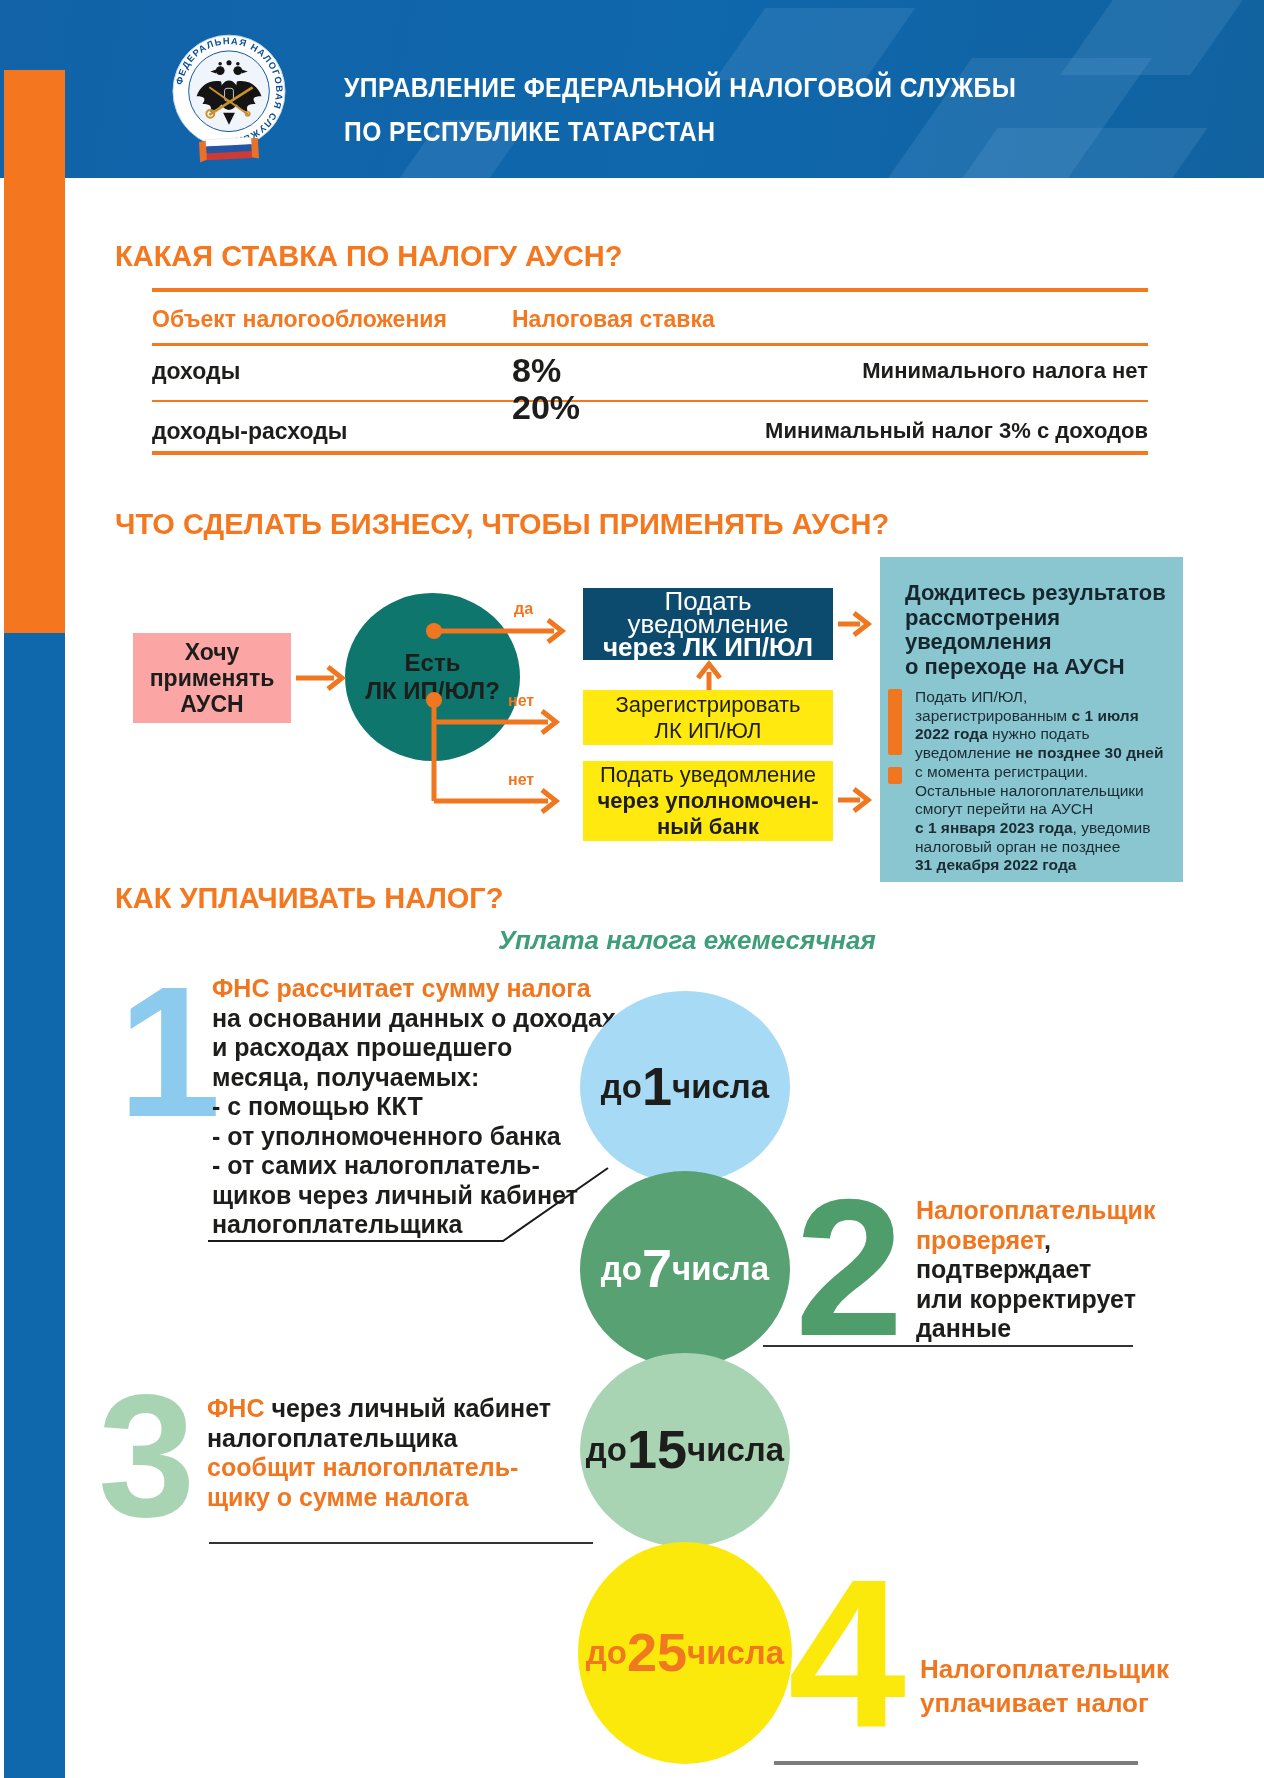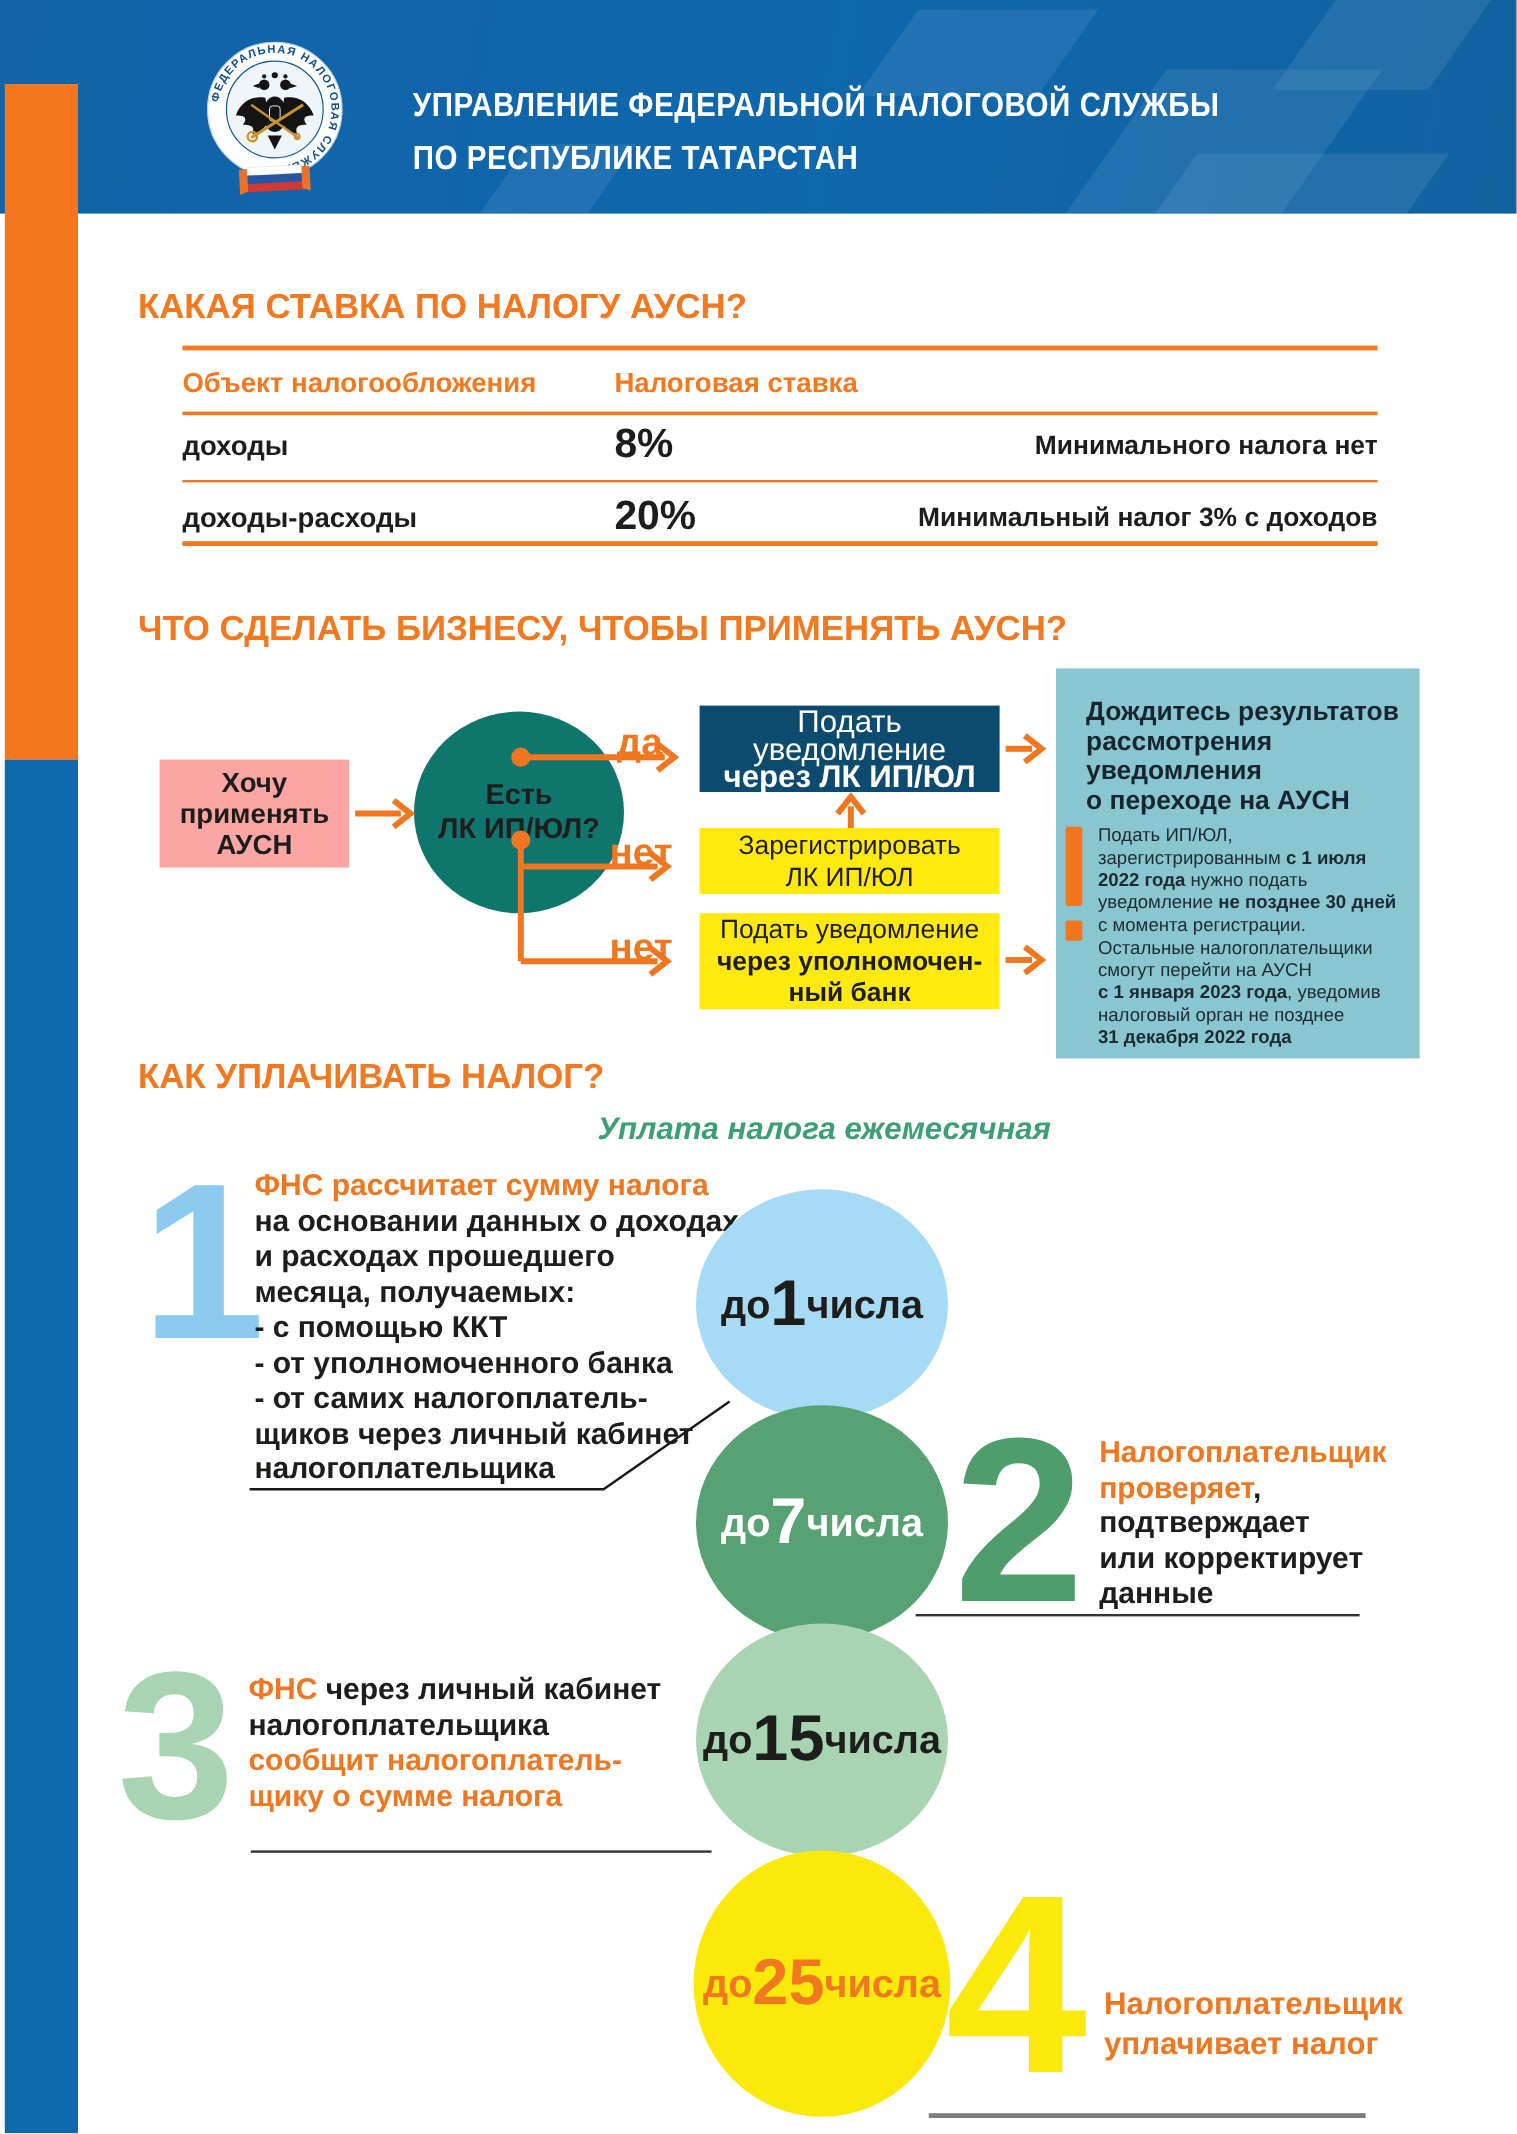--- a/index.html
+++ b/index.html
@@ -27,21 +27,21 @@
   .note-r{color:#1d1d1b;font-weight:700;font-size:22px;text-align:right;white-space:nowrap;}
 
   
   .flowbox{display:flex;flex-direction:column;align-items:center;justify-content:center;text-align:center;z-index:4;}
   #start-box{left:133px;top:633px;width:158px;height:90px;background:#fca5a5;color:#1d1d1b;font-weight:700;font-size:23px;line-height:26px;}
   #decision-ellipse{left:345px;top:593px;width:175px;height:168px;background:#0f766e;border-radius:50%;color:#1d1d1b;font-weight:700;font-size:24px;line-height:28px;}
   #notify-box{left:583px;top:588px;width:250px;height:72px;background:#0c4a6e;color:#fff;font-size:26px;line-height:23px;}
   #register-box{left:583px;top:690px;width:250px;height:55px;background:#ffe90f;color:#1d1d1b;font-size:22px;line-height:26px;}
   #bank-box{left:583px;top:761px;width:250px;height:80px;background:#ffe90f;color:#1d1d1b;font-size:22px;line-height:26px;}
   .bold{font-weight:700;}
-  .flow-label{color:#f0761f;font-weight:700;font-size:32px;z-index:7;}
+  .flow-label{color:#f0761f;font-weight:700;font-size:16px;z-index:7;}
 
   
   #result-box{left:880px;top:557px;width:303px;height:325px;background:#8ac6d0;z-index:4;}
   #result-title{position:absolute;left:25px;top:24px;color:#17262e;font-weight:700;font-size:22px;line-height:24.5px;}
   #excl-bar{position:absolute;left:8px;top:132px;width:14px;height:66px;background:#f0761f;border-radius:2px;}
   #excl-dot{position:absolute;left:8px;top:210px;width:14px;height:17px;background:#f0761f;border-radius:2px;}
   #result-note{position:absolute;left:35px;top:131px;color:#1c2b33;font-weight:400;font-size:15.5px;line-height:18.7px;}
   #result-note div{white-space:nowrap;}
 
   
@@ -121,21 +121,21 @@
   <div class="abs th" style="left:512px;top:306px;">Налоговая ставка</div>
   <div class="abs tline" style="left:152px;top:343px;width:996px;height:3px;"></div>
 
   <div class="abs td" style="left:152px;top:358px;">доходы</div>
   <div class="abs rate" style="left:512px;top:351px;">8%</div>
   <div class="abs note-r" style="left:700px;top:358px;width:448px;">Минимального налога нет</div>
 
   <div class="abs tline" style="left:152px;top:400px;width:996px;height:2px;"></div>
 
   <div class="abs td" style="left:152px;top:418px;">доходы-расходы</div>
-  <div class="abs rate" style="left:512px;top:411px;">20%</div>
+  <div class="abs rate" style="left:512px;top:388px;">20%</div>
   <div class="abs note-r" style="left:700px;top:418px;width:448px;">Минимальный налог 3% с доходов</div>
 
   <div class="abs tline" style="left:152px;top:451px;width:996px;height:4px;"></div>
 
   <div class="abs sec-title" style="left:115px;top:508px;">ЧТО СДЕЛАТЬ БИЗНЕСУ, ЧТОБЫ ПРИМЕНЯТЬ АУСН?</div>
 
   <div id="start-box" class="abs flowbox">
     <div>Хочу</div>
     <div>применять</div>
     <div>АУСН</div>

